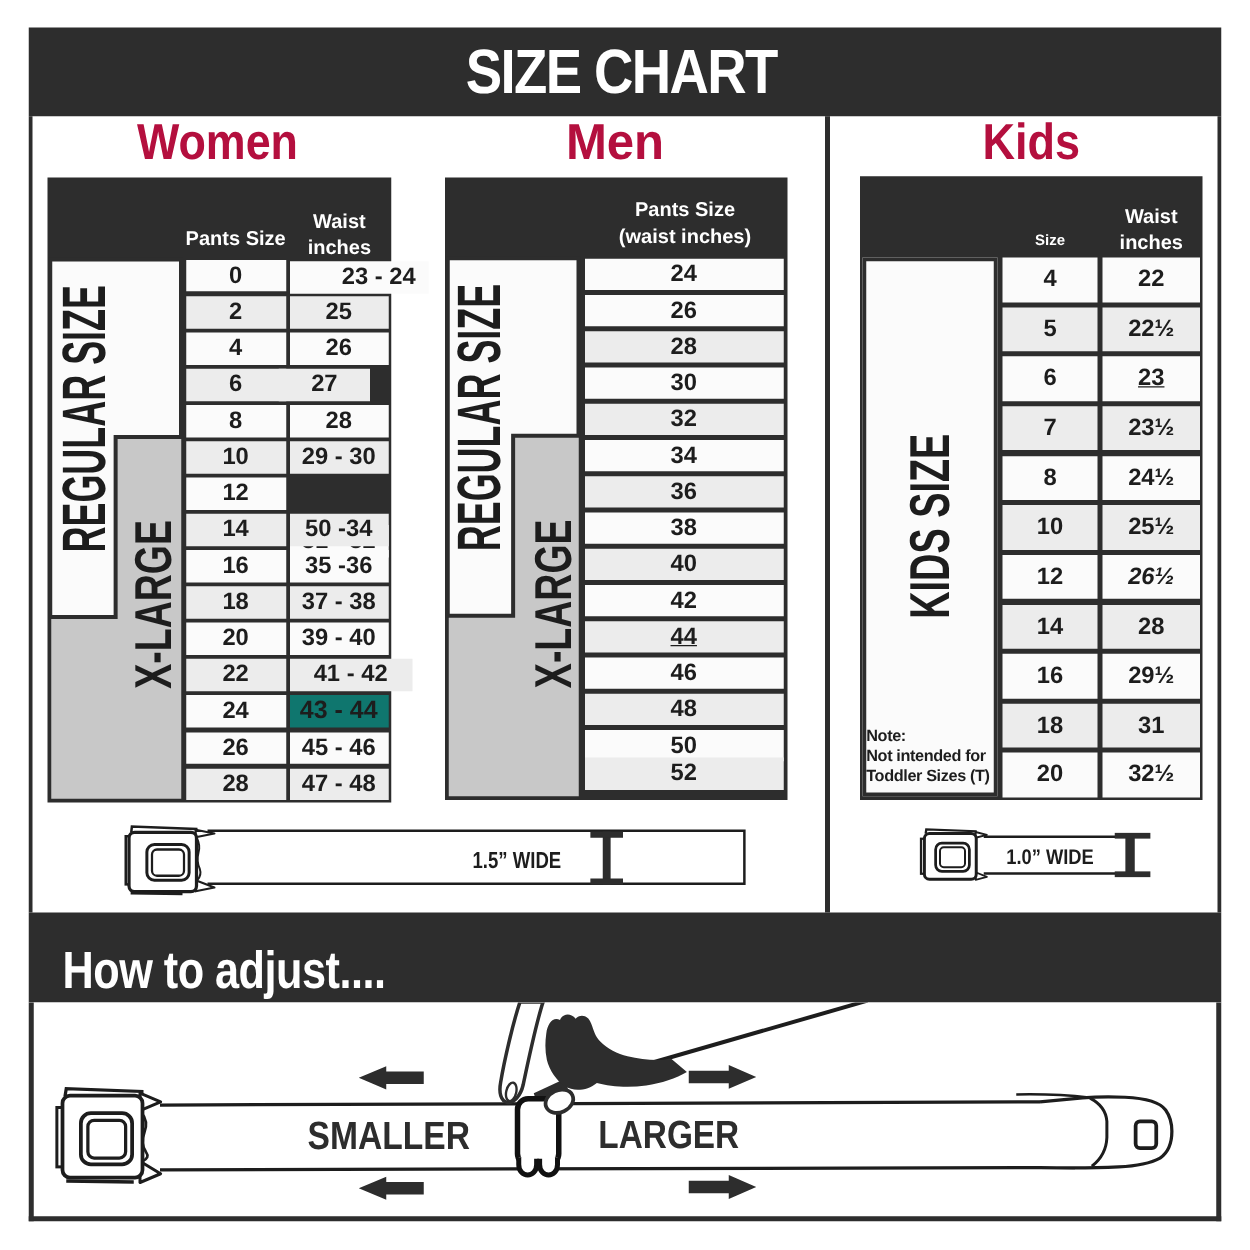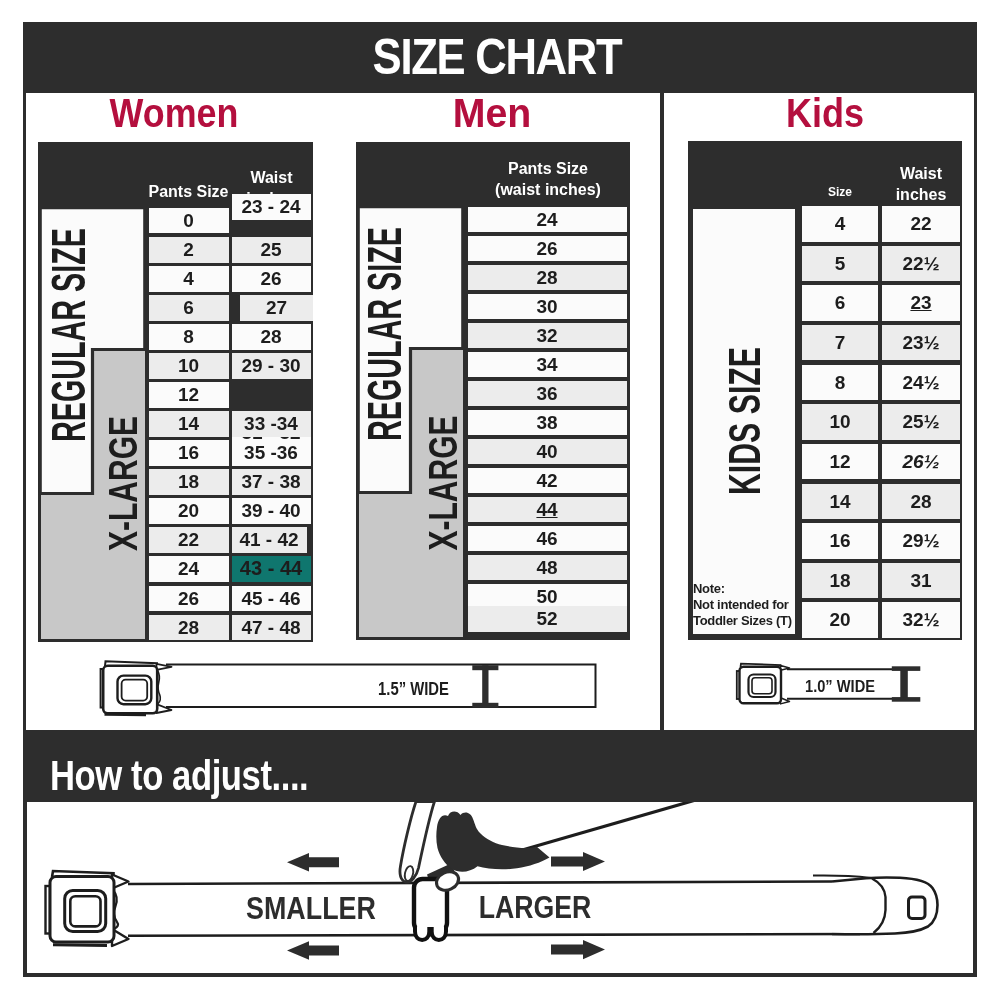--- a/index.html
+++ b/index.html
@@ -25,43 +25,43 @@
 
 <div class="abs" style="left:725px;top:95px;width:200px;height:36px;line-height:36px;text-align:center;color:#b40f3e;font-weight:bold;font-size:40.5px;transform:scaleX(0.89);">Kids</div>
 
 <div class="abs" style="left:38px;top:142px;width:275px;height:500px;background:#2d2d2d;"></div>
 
 <div class="hdr" style="left:147px;top:182px;width:83px;height:20px;line-height:20px;font-size:16px;">Pants Size</div>
 
 <div class="hdr" style="left:230px;top:167px;width:83px;height:42px;line-height:21px;font-size:16px;">Waist<br>inches</div>
 
 <div class="cell" style="left:148.5px;top:207.6px;width:80px;height:25.9px;line-height:25.9px;font-size:19px;background:#fbfbfb;">0</div>
-<div class="cell" style="left:231.5px;top:194px;width:79px;height:25.9px;line-height:25.9px;font-size:19px;background:#fbfbfb;">23 - 24</div>
+<div class="cell" style="left:231.5px;top:209px;width:79px;height:25.9px;line-height:25.9px;font-size:19px;background:#fbfbfb;padding-left:32px;">23 - 24</div>
 <div class="cell" style="left:148.5px;top:236.7px;width:80px;height:25.9px;line-height:25.9px;font-size:19px;background:#ececec;">2</div>
 <div class="cell" style="left:231.5px;top:236.7px;width:79px;height:25.9px;line-height:25.9px;font-size:19px;background:#ececec;">25</div>
 <div class="cell" style="left:148.5px;top:265.7px;width:80px;height:25.9px;line-height:25.9px;font-size:19px;background:#fbfbfb;">4</div>
 <div class="cell" style="left:231.5px;top:265.7px;width:79px;height:25.9px;line-height:25.9px;font-size:19px;background:#fbfbfb;">26</div>
 <div class="cell" style="left:148.5px;top:294.8px;width:80px;height:25.9px;line-height:25.9px;font-size:19px;background:#ececec;">6</div>
-<div class="cell" style="left:240px;top:294.8px;width:73px;height:25.9px;line-height:25.9px;font-size:19px;background:#ececec;">27</div>
+<div class="cell" style="left:223px;top:294.8px;width:73px;height:25.9px;line-height:25.9px;font-size:19px;background:#ececec;">27</div>
 <div class="cell" style="left:148.5px;top:323.9px;width:80px;height:25.9px;line-height:25.9px;font-size:19px;background:#fbfbfb;">8</div>
 <div class="cell" style="left:231.5px;top:323.9px;width:79px;height:25.9px;line-height:25.9px;font-size:19px;background:#fbfbfb;">28</div>
 <div class="cell" style="left:148.5px;top:352.9px;width:80px;height:25.9px;line-height:25.9px;font-size:19px;background:#ececec;">10</div>
 <div class="cell" style="left:231.5px;top:352.9px;width:79px;height:25.9px;line-height:25.9px;font-size:19px;background:#ececec;">29 - 30</div>
 <div class="cell" style="left:148.5px;top:382.0px;width:80px;height:25.9px;line-height:25.9px;font-size:19px;background:#fbfbfb;">12</div>
 <div class="cell" style="left:231.5px;top:382.0px;width:79px;height:25.9px;line-height:25.9px;font-size:19px;background:#fbfbfb;margin-top:38px;">31 - 32</div>
 <div class="cell" style="left:148.5px;top:411.1px;width:80px;height:25.9px;line-height:25.9px;font-size:19px;background:#ececec;">14</div>
-<div class="cell" style="left:231.5px;top:411.1px;width:79px;height:25.9px;line-height:25.9px;font-size:19px;background:#ececec;">33 -34</div>
+<div class="cell" style="left:231.5px;top:411.1px;width:79px;height:25.9px;line-height:25.9px;font-size:19px;background:#ececec;">50 -34</div>
 <div class="cell" style="left:148.5px;top:440.1px;width:80px;height:25.9px;line-height:25.9px;font-size:19px;background:#fbfbfb;">16</div>
 <div class="cell" style="left:231.5px;top:440.1px;width:79px;height:25.9px;line-height:25.9px;font-size:19px;background:#fbfbfb;">35 -36</div>
 <div class="cell" style="left:148.5px;top:469.2px;width:80px;height:25.9px;line-height:25.9px;font-size:19px;background:#ececec;">18</div>
 <div class="cell" style="left:231.5px;top:469.2px;width:79px;height:25.9px;line-height:25.9px;font-size:19px;background:#ececec;">37 - 38</div>
 <div class="cell" style="left:148.5px;top:498.3px;width:80px;height:25.9px;line-height:25.9px;font-size:19px;background:#fbfbfb;">20</div>
 <div class="cell" style="left:231.5px;top:498.3px;width:79px;height:25.9px;line-height:25.9px;font-size:19px;background:#fbfbfb;text-align:center;">39 - 40</div>
 <div class="cell" style="left:148.5px;top:527.3px;width:80px;height:25.9px;line-height:25.9px;font-size:19px;background:#ececec;">22</div>
-<div class="cell" style="left:231.5px;top:527.3px;width:75px;height:25.9px;line-height:25.9px;font-size:19px;background:#ececec;">41 - 42</div>
+<div class="cell" style="left:231.5px;top:527.3px;width:98px;height:25.9px;line-height:25.9px;font-size:19px;background:#ececec;">41 - 42</div>
 <div class="cell" style="left:148.5px;top:556.4px;width:80px;height:25.9px;line-height:25.9px;font-size:19px;background:#fbfbfb;">24</div>
 <div class="cell" style="left:231.5px;top:556.4px;width:79px;height:25.9px;line-height:25.9px;font-size:20px;background:#0f766e;">43 - 44</div>
 <div class="cell" style="left:148.5px;top:585.5px;width:80px;height:25.9px;line-height:25.9px;font-size:19px;background:#fbfbfb;">26</div>
 <div class="cell" style="left:231.5px;top:585.5px;width:79px;height:25.9px;line-height:25.9px;font-size:19px;background:#fbfbfb;">45 - 46</div>
 <div class="cell" style="left:148.5px;top:614.5px;width:80px;height:25.9px;line-height:25.9px;font-size:19px;background:#ececec;">28</div>
 <div class="cell" style="left:231.5px;top:614.5px;width:79px;height:25.9px;line-height:25.9px;font-size:19px;background:#ececec;">47 - 48</div>
 
 <div class="abs" style="left:41px;top:209px;width:103.5px;height:430px;background:#c8c8c8;"></div>
 
 <svg class="abs" style="left:38px;top:142px;" width="275" height="500" viewBox="0 0 275 500">

